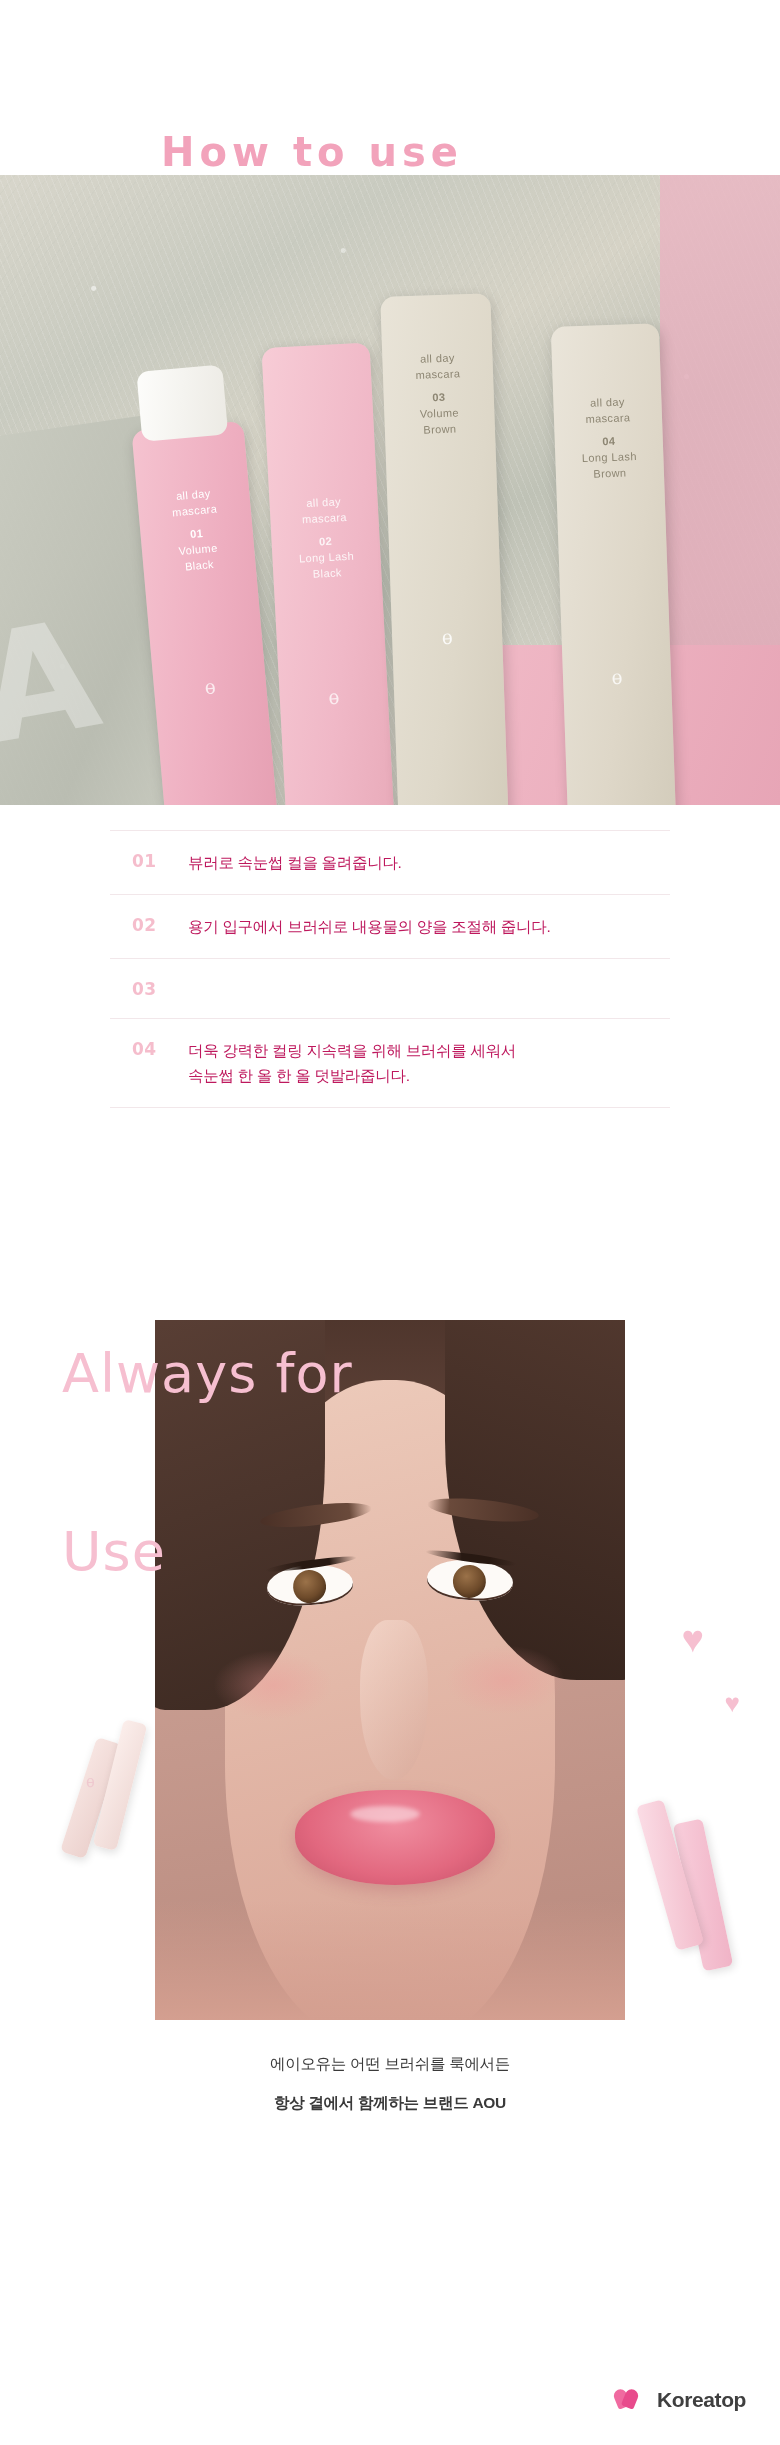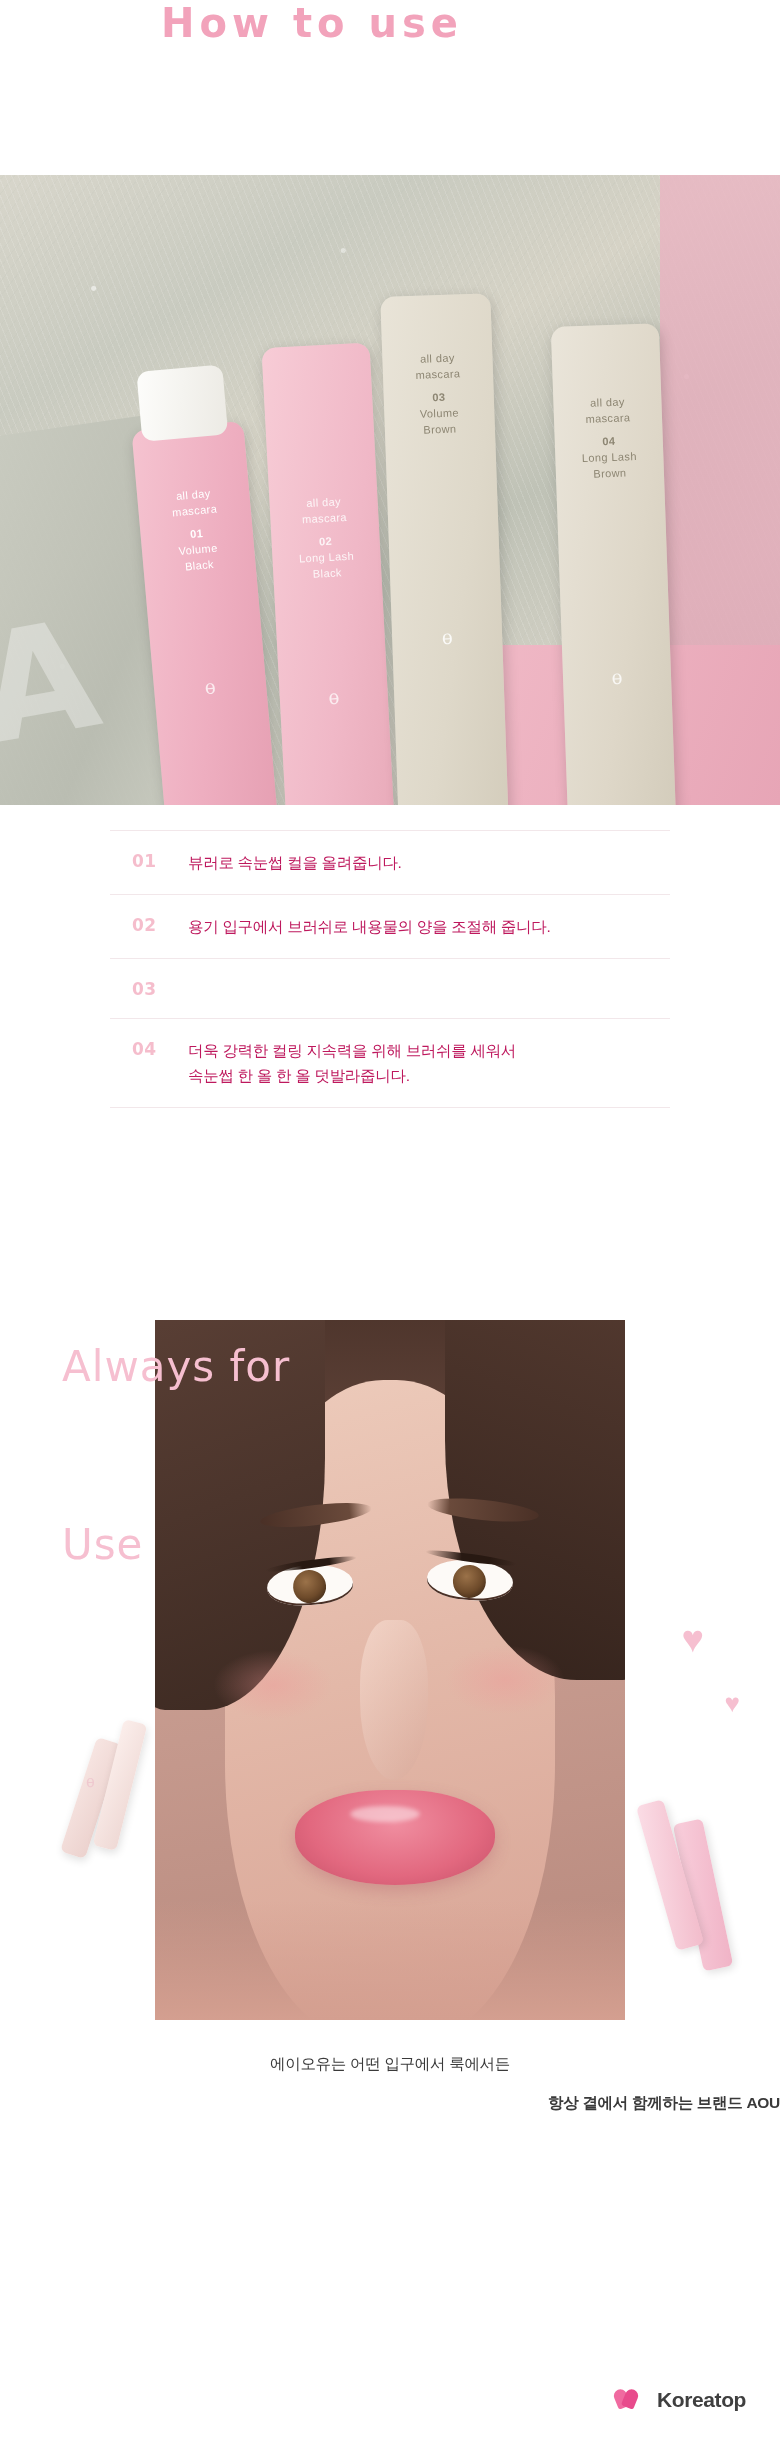--- a/index.html
+++ b/index.html
@@ -15,21 +15,21 @@
     background: #ffffff;
     overflow: hidden;
   }
 
   
   .header {
     position: absolute;
     top: 0; left: 0;
     width: 624px; height: 175px;
     display: flex;
-    align-items: flex-start;
+    align-items: flex-end;
     justify-content: center;
   }
   .header-title {
     font-family: "DejaVu Sans", sans-serif;
     font-size: 40px;
     font-weight: 700;
     letter-spacing: 5px;
     color: #f2a3bb;
     text-align: center;
   }
@@ -187,21 +187,21 @@
   
   .aou {
     position: absolute;
     top: 1320px; left: 0;
     width: 780px; height: 850px;
   }
   .aou-word {
     position: absolute;
     left: 62px;
     font-family: "DejaVu Sans", sans-serif;
-    font-size: 42px;
+    font-size: 54px;
     font-weight: 400;
     color: #f6bfd0;
     letter-spacing: 1px;
     z-index: 3;
   }
   .aou-word.w1 { top: 22px; }
   .aou-word.w2 { top: 112px; }
   .aou-word.w3 { top: 200px; }
 
   .portrait {
@@ -365,21 +365,20 @@
   }
   .aou-caption .line {
     color: #3a3a3a;
     font-size: 15.5px;
     line-height: 1.75;
     letter-spacing: -0.3px;
   }
   .aou-caption .line.bold {
     font-weight: 700;
     margin-top: 12px;
-    text-align: right;
   }
 
   
   .footer {
     position: absolute;
     left: 0; bottom: 0;
     width: 780px; height: 90px;
     display: flex;
     align-items: center;
     justify-content: flex-end;
@@ -520,21 +519,21 @@
     <div class="heart h1">♥</div>
     <div class="heart h2">♥</div>
 
     <div class="mini-tube mt-1"></div>
     <div class="mini-tube mt-2"></div>
     <div class="mini-logo">ѳ</div>
     <div class="mini-tube mt-3"></div>
     <div class="mini-tube mt-4"></div>
 
     <div class="aou-caption">
-      <div class="line">에이오유는 어떤 입구에서 룩에서든</div>
+      <div class="line">에이오유는 어떤 브러쉬를 룩에서든</div>
       <div class="line bold">항상 곁에서 함께하는 브랜드 AOU</div>
     </div>
   </div>
 
   <div class="footer">
     <div class="footer-logo-mark"></div>
     <div class="footer-text">Koreatop</div>
   </div>
 
 </div>

